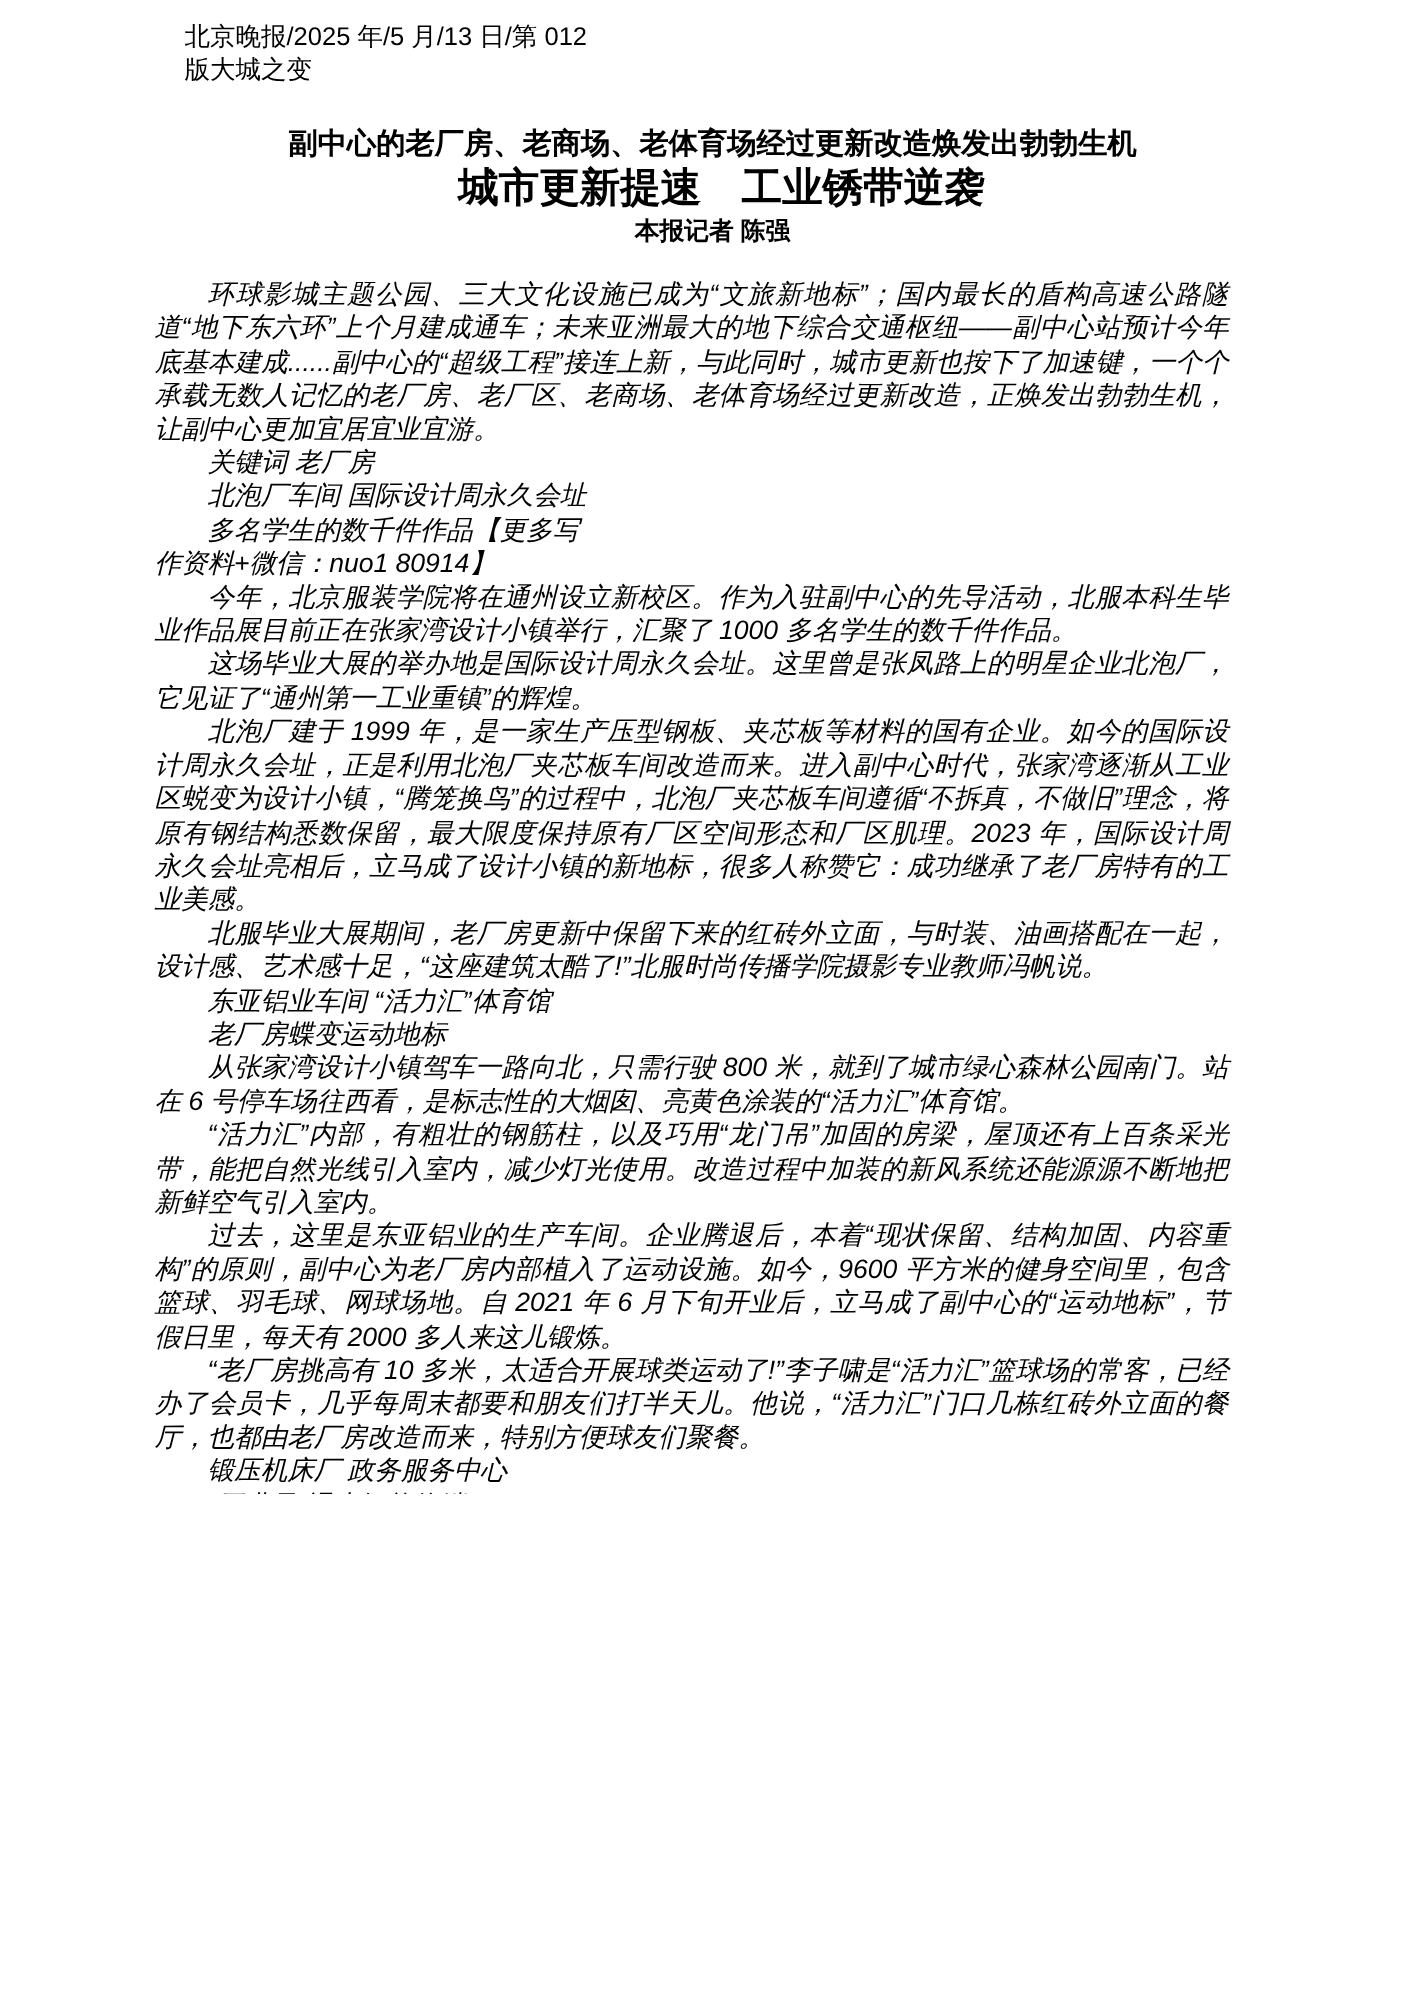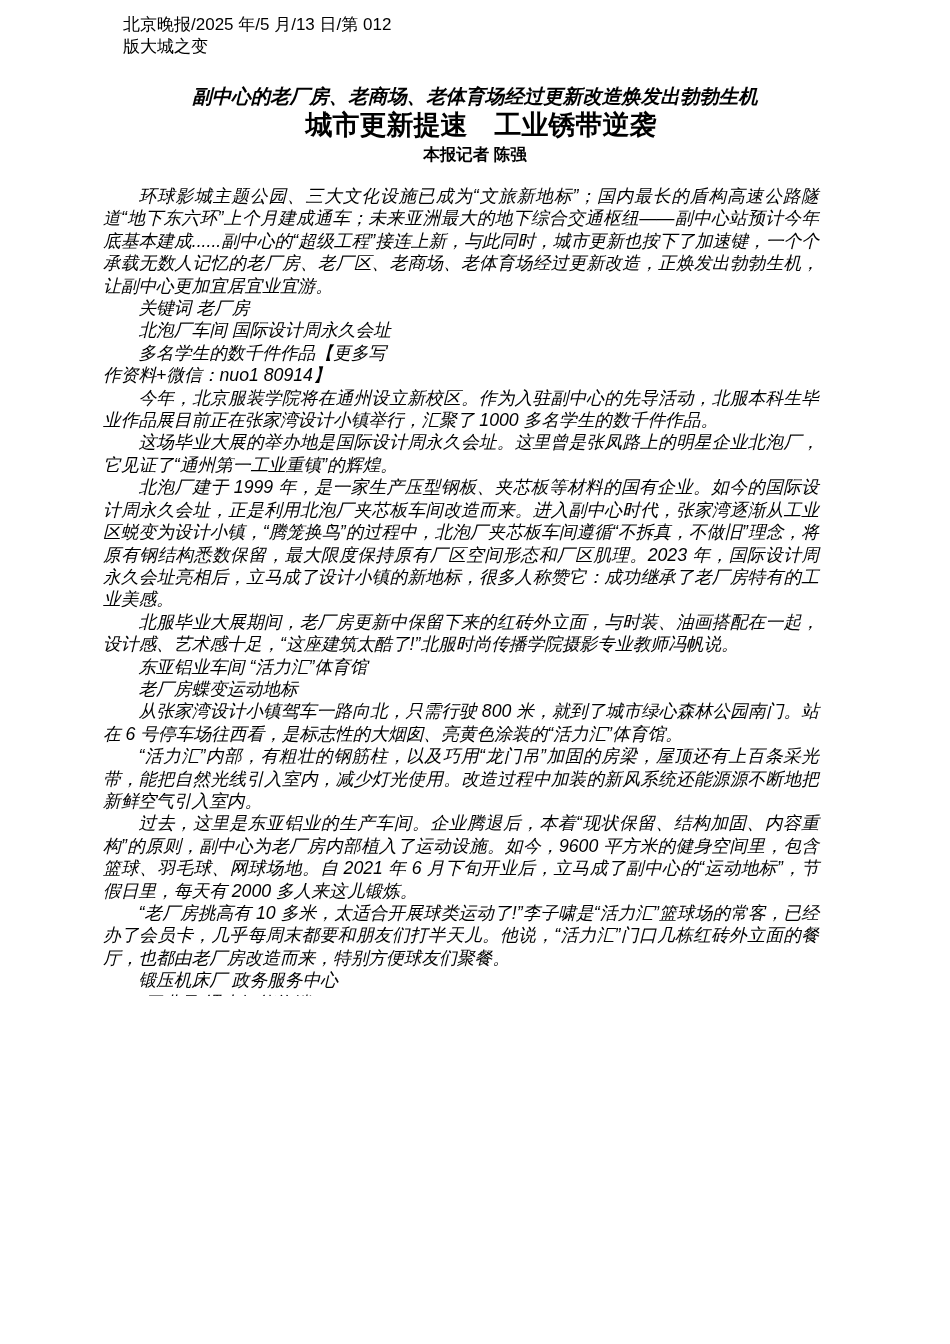--- a/index.html
+++ b/index.html
@@ -23,21 +23,20 @@
     position: absolute;
     left: 0;
     top: 84px;
     width: 950px;
     text-align: center;
   }
   .kicker {
     font-size: 19.5px;
     font-weight: 700;
     line-height: 24px;
-    font-style: italic;
   }
   .main-title {
     font-size: 27px;
     font-weight: 700;
     line-height: 30px;
     margin: 2px 0 0 0;
     padding-left: 12px;
   }
   .byline {
     font-size: 16.5px;

